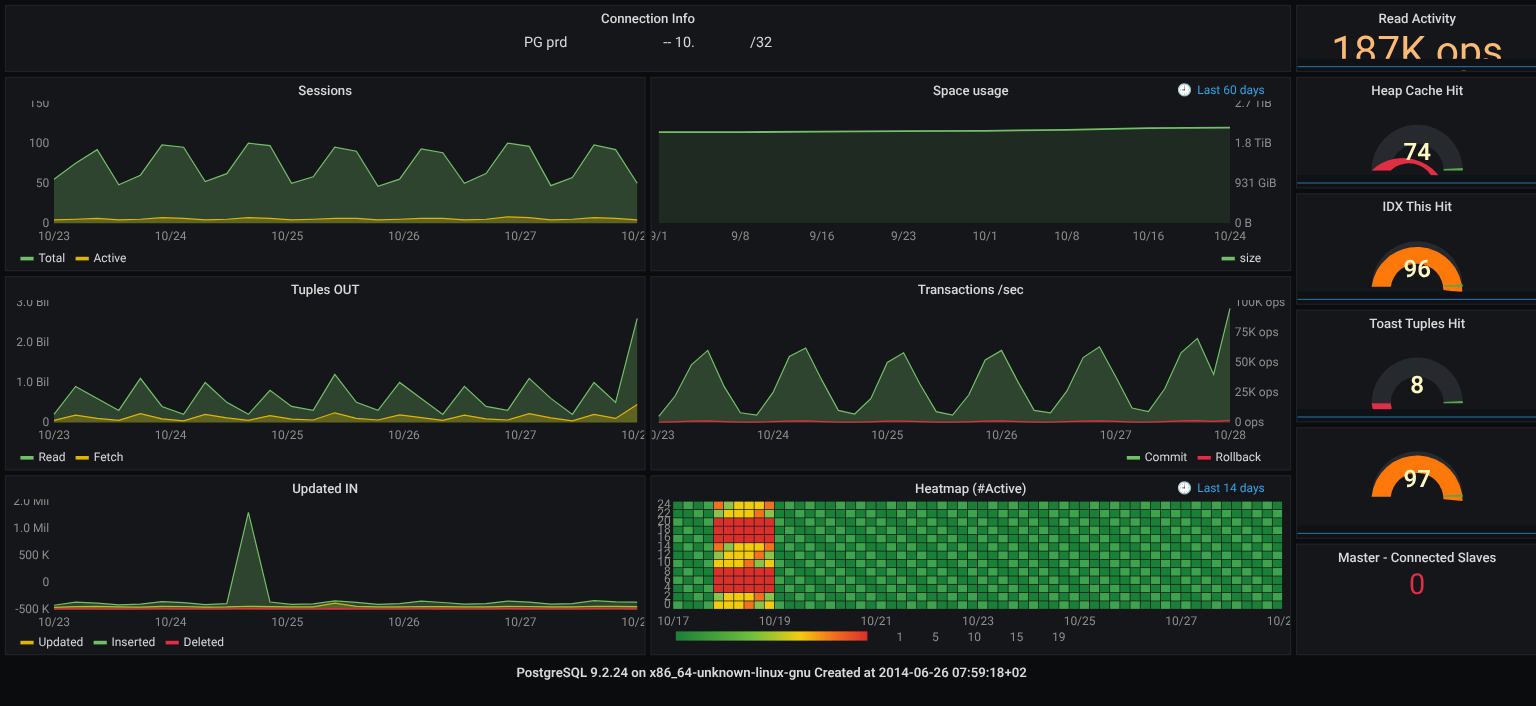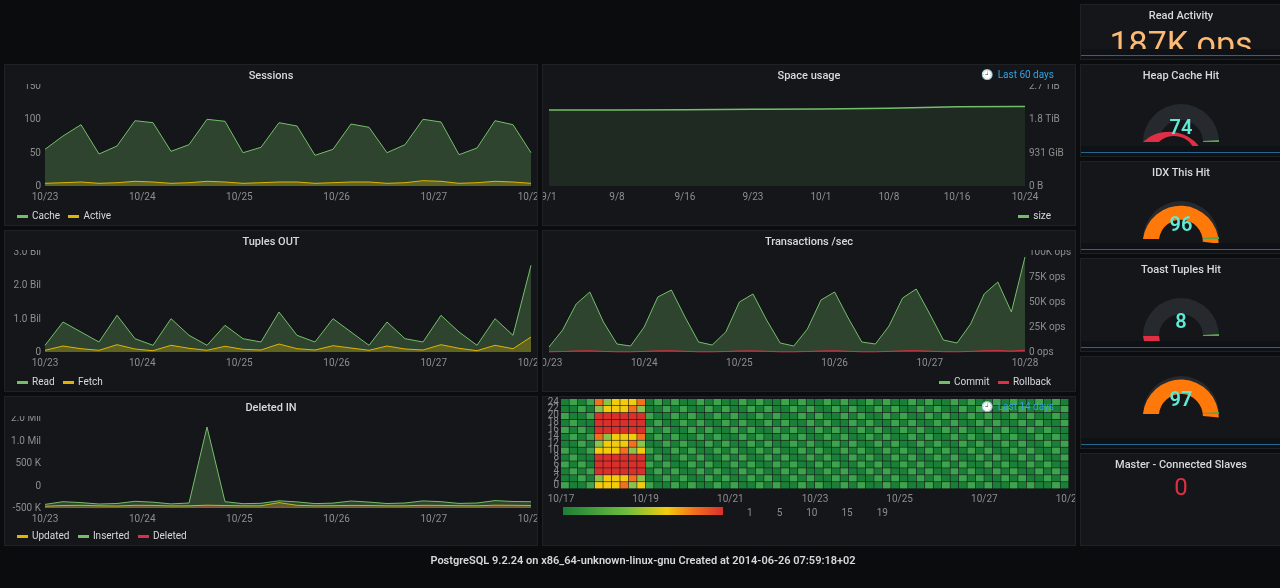--- a/index.html
+++ b/index.html
@@ -79,21 +79,21 @@
   }
   .gauge-wrap {
     display:flex; align-items:center; justify-content:center;
     height: calc(100% - 26px);
     position:relative;
   }
   .gauge-val {
     position: absolute;
     font-size: 20px;
     font-weight: 600;
-    color: #5eead4;
+    color: #fef9c3;
     top: 50%; left: 50%; transform: translate(-50%, -10%);
   }
   .footer {
     grid-column: 1 / 4;
     display: flex;
     justify-content: space-around;
     align-items: center;
     font-size: 11px;
     color: #d8d9da;
     font-weight: 600;
@@ -119,20 +119,31 @@
     grid-row: 2 / 5;
     display:flex; flex-direction:column; gap:4px;
   }
   #right-col .panel { flex:1 1 0; }
 </style>
 </head>
 <body>
 
 <div class="grid">
 
+  <div class="panel" id="conn-info-panel">
+    <div class="panel-title">Connection Info</div>
+    <div class="conn-row">
+      <span>PG prd</span>
+      <span>
+        <span>-- 10.</span>
+        <span style="display:inline-block;width:40px"></span>
+        <span>/32</span>
+      </span>
+    </div>
+  </div>
 
   <div class="panel" id="read-activity-panel">
     <div class="panel-title">Read Activity</div>
     <div class="big-stat">187K ops</div>
     <div class="spark"></div>
   </div>
 
   <div class="panel">
     <div class="panel-title">Sessions</div>
     <svg id="chart-sessions" width="532" height="120">
@@ -145,21 +156,21 @@
         <text x="234.4" y="116" class="xtick">10/25</text>
         <text x="331.59999999999997" y="116" class="xtick">10/26</text>
         <text x="428.8" y="116" class="xtick">10/27</text>
         <text x="526" y="116" class="xtick">10/28</text>
         <path d="M40.0,65.3L58.0,52.0L76.0,40.7L94.0,70.0L112.0,62.0L130.0,36.7L148.0,38.7L166.0,67.3L184.0,60.7L202.0,35.3L220.0,37.3L238.0,68.7L256.0,63.3L274.0,38.7L292.0,42.0L310.0,71.3L328.0,65.3L346.0,40.0L364.0,43.3L382.0,68.7L400.0,60.7L418.0,35.3L436.0,38.0L454.0,70.7L472.0,64.0L490.0,36.7L508.0,40.7L526.0,68.7L526,102L40,102Z" fill="#73bf69" fill-opacity="0.28" stroke="none"></path>
         <path d="M40.0,65.3L58.0,52.0L76.0,40.7L94.0,70.0L112.0,62.0L130.0,36.7L148.0,38.7L166.0,67.3L184.0,60.7L202.0,35.3L220.0,37.3L238.0,68.7L256.0,63.3L274.0,38.7L292.0,42.0L310.0,71.3L328.0,65.3L346.0,40.0L364.0,43.3L382.0,68.7L400.0,60.7L418.0,35.3L436.0,38.0L454.0,70.7L472.0,64.0L490.0,36.7L508.0,40.7L526.0,68.7" fill="none" stroke="#73bf69" stroke-width="1"></path>
         <path d="M40.0,99.3L58.0,98.7L76.0,98.0L94.0,99.3L112.0,98.7L130.0,97.3L148.0,98.0L166.0,99.3L184.0,98.7L202.0,97.3L220.0,98.0L238.0,99.3L256.0,98.7L274.0,98.0L292.0,98.0L310.0,99.3L328.0,98.7L346.0,98.0L364.0,98.0L382.0,99.3L400.0,98.7L418.0,96.7L436.0,97.3L454.0,99.3L472.0,98.7L490.0,97.3L508.0,98.0L526.0,99.3L526,102L40,102Z" fill="#e0b400" fill-opacity="0.28" stroke="none"></path>
         <path d="M40.0,99.3L58.0,98.7L76.0,98.0L94.0,99.3L112.0,98.7L130.0,97.3L148.0,98.0L166.0,99.3L184.0,98.7L202.0,97.3L220.0,98.0L238.0,99.3L256.0,98.7L274.0,98.0L292.0,98.0L310.0,99.3L328.0,98.7L346.0,98.0L364.0,98.0L382.0,99.3L400.0,98.7L418.0,96.7L436.0,97.3L454.0,99.3L472.0,98.7L490.0,97.3L508.0,98.0L526.0,99.3" fill="none" stroke="#e0b400" stroke-width="1"></path>
       </svg>
     <div class="legend">
-      <span class="k" style="background:#73bf69"></span><span>Cache</span>
+      <span class="k" style="background:#73bf69"></span><span>Total</span>
       <span class="k" style="background:#e0b400"></span><span>Active</span>
     </div>
   </div>
 
   <div class="panel">
     <div class="panel-title">Space usage</div>
     <div class="timelink"><span class="clk">🕘</span><span>Last 60 days</span></div>
     <svg id="chart-space" width="532" height="120">
         <text x="486" y="105" class="ytick right">0 B</text>
         <text x="486" y="71.66666666666667" class="ytick right">931 GiB</text>
@@ -278,21 +289,21 @@
         <path d="M6.0,101.8L19.6,101.5L33.2,101.0L46.8,100.8L60.4,101.4L74.0,101.8L87.6,101.8L101.2,101.4L114.8,100.9L128.4,100.8L142.0,101.3L155.6,101.8L169.2,101.8L182.8,101.5L196.4,101.0L210.0,100.9L223.6,101.3L237.2,101.8L250.8,101.8L264.4,101.5L278.0,101.0L291.6,100.8L305.2,101.3L318.8,101.8L332.4,101.8L346.0,101.4L359.6,100.9L373.2,100.7L386.8,101.2L400.4,101.7L414.0,101.8L427.6,101.4L441.2,100.8L454.8,100.6L468.4,101.1L482.0,100.2L482,102L6,102Z" fill="#e02f44" fill-opacity="0.28" stroke="none"></path>
         <path d="M6.0,101.8L19.6,101.5L33.2,101.0L46.8,100.8L60.4,101.4L74.0,101.8L87.6,101.8L101.2,101.4L114.8,100.9L128.4,100.8L142.0,101.3L155.6,101.8L169.2,101.8L182.8,101.5L196.4,101.0L210.0,100.9L223.6,101.3L237.2,101.8L250.8,101.8L264.4,101.5L278.0,101.0L291.6,100.8L305.2,101.3L318.8,101.8L332.4,101.8L346.0,101.4L359.6,100.9L373.2,100.7L386.8,101.2L400.4,101.7L414.0,101.8L427.6,101.4L441.2,100.8L454.8,100.6L468.4,101.1L482.0,100.2" fill="none" stroke="#e02f44" stroke-width="1"></path>
       </svg>
     <div class="legend right">
       <span class="k" style="background:#73bf69"></span><span>Commit</span>
       <span class="k" style="background:#e02f44"></span><span>Rollback</span>
     </div>
   </div>
 
   <div class="panel">
-    <div class="panel-title">Deleted IN</div>
+    <div class="panel-title">Updated IN</div>
     <svg id="chart-tin" width="532" height="110">
         <text x="36" y="95" class="ytick">-500 K</text>
         <text x="36" y="72.5" class="ytick">0</text>
         <text x="36" y="50" class="ytick">500 K</text>
         <text x="36" y="27.5" class="ytick">1.0 Mil</text>
         <text x="36" y="5" class="ytick">2.0 Mil</text>
         <text x="40" y="106" class="xtick">10/23</text>
         <text x="137.2" y="106" class="xtick">10/24</text>
         <text x="234.4" y="106" class="xtick">10/25</text>
         <text x="331.59999999999997" y="106" class="xtick">10/26</text>
@@ -306,20 +317,21 @@
         <path d="M40.0,91.5L58.0,91.3L76.0,91.5L94.0,91.6L112.0,91.5L130.0,91.3L148.0,91.4L166.0,91.5L184.0,91.5L202.0,91.1L220.0,91.4L238.0,91.5L256.0,91.5L274.0,91.2L292.0,91.4L310.0,91.5L328.0,91.5L346.0,91.3L364.0,91.4L382.0,91.5L400.0,91.5L418.0,91.2L436.0,91.4L454.0,91.5L472.0,91.5L490.0,91.2L508.0,91.3L526.0,91.4" fill="none" stroke="#e02f44" stroke-width="1"></path>
       </svg>
     <div class="legend">
       <span class="k" style="background:#e0b400"></span><span>Updated</span>
       <span class="k" style="background:#73bf69"></span><span>Inserted</span>
       <span class="k" style="background:#e02f44"></span><span>Deleted</span>
     </div>
   </div>
 
   <div class="panel">
+    <div class="panel-title">Heatmap (#Active)</div>
     <div class="timelink"><span class="clk">🕘</span><span>Last 14 days</span></div>
     <svg id="chart-heatmap" width="532" height="108">
         <rect x="18" y="2" width="7.866666666666667" height="6.323076923076924" fill="#1a7f37"></rect>
         <rect x="26.46666666666667" y="2" width="7.866666666666667" height="6.323076923076924" fill="#3fa34d"></rect>
         <rect x="34.93333333333334" y="2" width="7.866666666666667" height="6.323076923076924" fill="#1a7f37"></rect>
         <rect x="43.4" y="2" width="7.866666666666667" height="6.323076923076924" fill="#3fa34d"></rect>
         <rect x="51.86666666666667" y="2" width="7.866666666666667" height="6.323076923076924" fill="#f2711c"></rect>
         <rect x="60.333333333333336" y="2" width="7.866666666666667" height="6.323076923076924" fill="#8bc34a"></rect>
         <rect x="68.8" y="2" width="7.866666666666667" height="6.323076923076924" fill="#f2cc0c"></rect>
         <rect x="77.26666666666667" y="2" width="7.866666666666667" height="6.323076923076924" fill="#f2cc0c"></rect>

